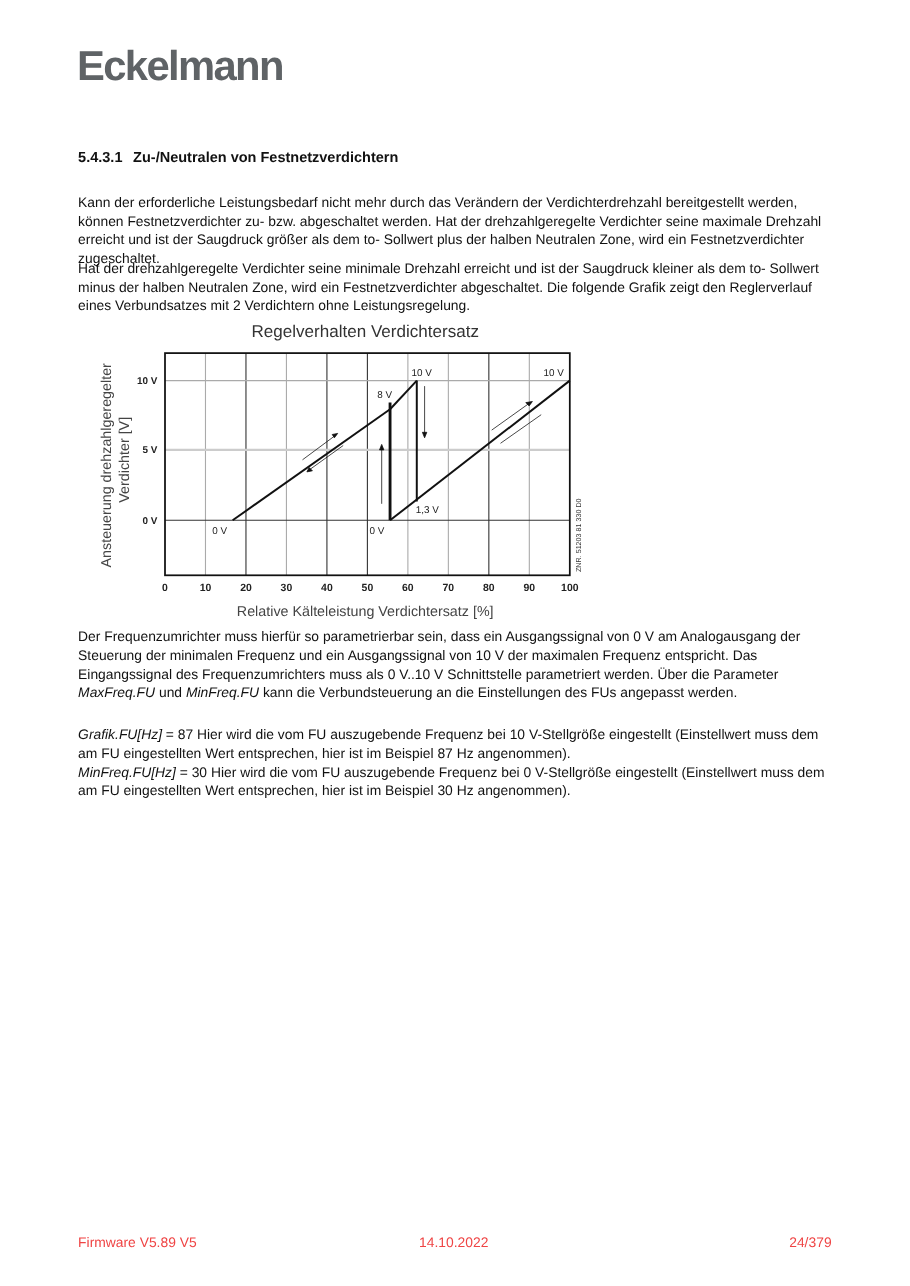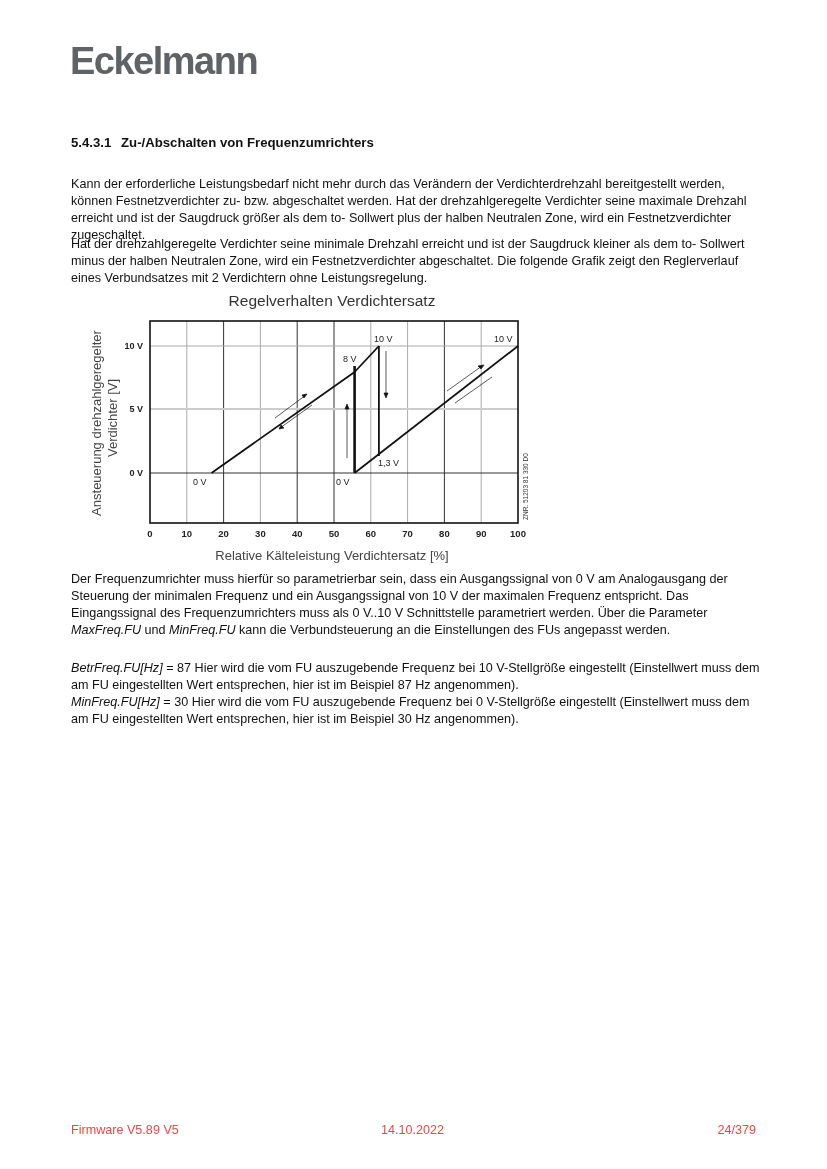--- a/index.html
+++ b/index.html
@@ -22,21 +22,21 @@
   .f-right { right: 71px; }
   svg text { font-family: "Liberation Sans", sans-serif; }
 </style>
 </head>
 <body>
 
 <div class="logo">Eckelmann</div>
 
 <div class="heading">
   <span class="num">5.4.3.1</span>
-  <span>Zu-/Abschalten von Frequenzumrichters</span>
+  <span>Zu-/Neutralen von Festnetzverdichtern</span>
 </div>
 
 <div class="para p1">Kann der erforderliche Leistungsbedarf nicht mehr durch das Verändern der Verdichterdrehzahl bereitgestellt werden, können Festnetzverdichter zu- bzw. abgeschaltet werden. Hat der drehzahlgeregelte Verdichter seine maximale Drehzahl erreicht und ist der Saugdruck größer als dem to- Sollwert plus der halben Neutralen Zone, wird ein Festnetzverdichter zugeschaltet.</div>
 <div class="para p2">Hat der drehzahlgeregelte Verdichter seine minimale Drehzahl erreicht und ist der Saugdruck kleiner als dem to- Sollwert minus der halben Neutralen Zone, wird ein Festnetzverdichter abgeschaltet. Die folgende Grafik zeigt den Reglerverlauf eines Verbundsatzes mit 2 Verdichtern ohne Leistungsregelung.</div>
 
 <svg class="chart" viewBox="0 0 470 280" width="470" height="280">
 
   <text x="252" y="18" font-size="15.5" text-anchor="middle" fill="#333">Regelverhalten Verdichtersatz</text>
 
   <g transform="translate(21,130) rotate(-90)">
@@ -110,19 +110,19 @@
     <text x="414" y="54">10 V</text>
     <text x="298" y="178">1,3 V</text>
   </g>
 
   <text transform="translate(448,232) rotate(-90)" font-size="6.5" fill="#333">ZNR. 51203 81 330 D0</text>
 </svg>
 
 <div class="para p3"><span>Der Frequenzumrichter muss hierfür so parametrierbar sein, dass ein Ausgangssignal von 0 V am Analogausgang der Steuerung der minimalen Frequenz und ein Ausgangssignal von 10 V der maximalen Frequenz entspricht. Das Eingangssignal des Frequenzumrichters muss als 0 V..10 V Schnittstelle parametriert werden. Über die Parameter </span><i>MaxFreq.FU</i><span> und </span><i>MinFreq.FU</i><span> kann die Verbundsteuerung an die Einstellungen des FUs angepasst werden.</span></div>
 
 <div class="para p4">
-  <div><i>BetrFreq.FU[Hz]</i><span> = 87 Hier wird die vom FU auszugebende Frequenz bei 10 V-Stellgröße eingestellt (Einstellwert muss dem am FU eingestellten Wert entsprechen, hier ist im Beispiel 87 Hz angenommen).</span></div>
+  <div><i>Grafik.FU[Hz]</i><span> = 87 Hier wird die vom FU auszugebende Frequenz bei 10 V-Stellgröße eingestellt (Einstellwert muss dem am FU eingestellten Wert entsprechen, hier ist im Beispiel 87 Hz angenommen).</span></div>
   <div><i>MinFreq.FU[Hz]</i><span> = 30 Hier wird die vom FU auszugebende Frequenz bei 0 V-Stellgröße eingestellt (Einstellwert muss dem am FU eingestellten Wert entsprechen, hier ist im Beispiel 30 Hz angenommen).</span></div>
 </div>
 
 <div class="footer f-left">Firmware V5.89 V5</div>
 <div class="footer f-center">14.10.2022</div>
 <div class="footer f-right">24/379</div>
 
 </body></html>

